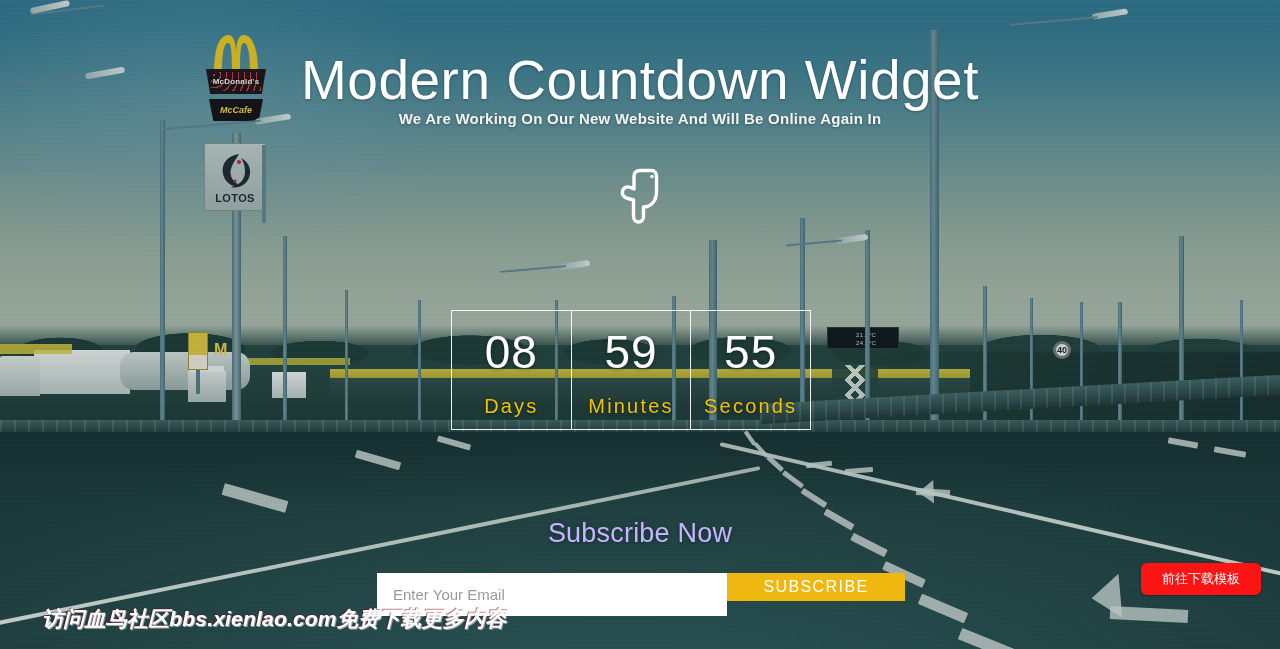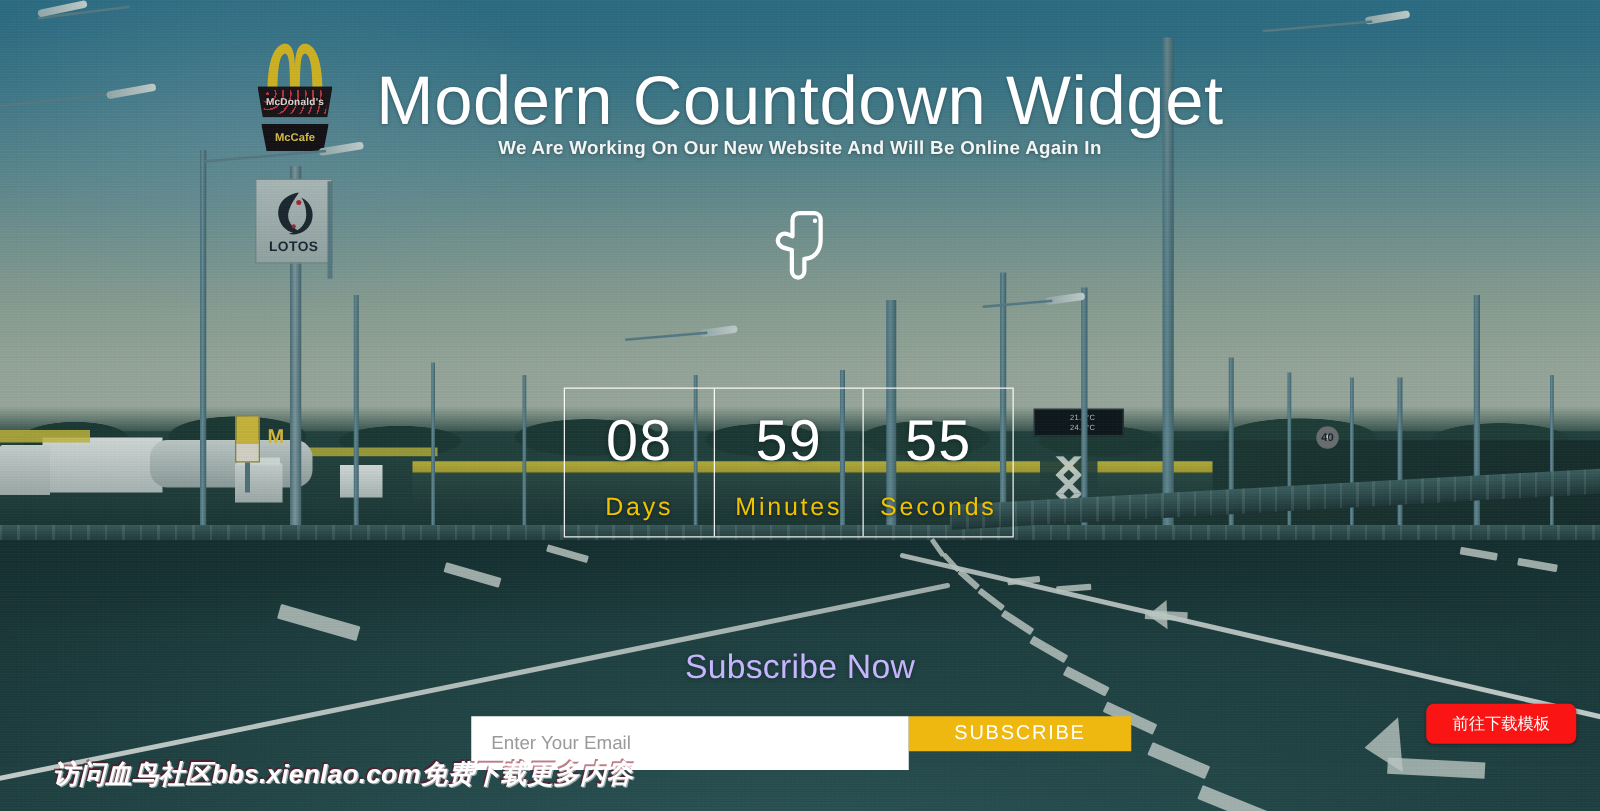--- a/index.html
+++ b/index.html
@@ -165,21 +165,21 @@
     position: absolute; inset: 0; display: flex; align-items: center; justify-content: center;
     color: #f2e9e4; font-size: 8px; font-weight: bold; letter-spacing: .2px;
     text-shadow: 0 0 2px #000;
   }
   .mccafe-box {
     position: absolute; left: 5px; top: 66px; width: 54px; height: 22px;
     background: #140d10;
     clip-path: polygon(0 0, 100% 0, 92% 100%, 8% 100%);
     display:flex; align-items:center; justify-content:center;
   }
-  .mccafe-word { color:#e8c94a; font-size:9px; font-weight:bold; }
+  .mccafe-word { color:#e8c94a; font-size:9px; font-style:italic; font-weight:bold; }
   .lotos-box {
     position: absolute; left: 0px; top: 110px; width: 62px; height: 68px;
     background: linear-gradient(to bottom, #b8c4c2, #9fadab);
     border: 1px solid #7d8c8a;
   }
   .lotos-mark {
     position:absolute; left: 14px; top: 8px; width: 34px; height: 38px;
   }
   .lotos-word {
     position:absolute; left:0; right:0; bottom:6px; text-align:center;
@@ -212,21 +212,21 @@
   
   .vms {
     position:absolute; left:827px; top:327px; width:72px; height:22px;
     background:#0e1417; border:1px solid #2a3338;
   }
   .vms-t {
     position:absolute; color:#c9ccc6; font-size:6px; left:28px; top:3px; letter-spacing:.3px; line-height:8px;
   }
   .speed40 {
     position:absolute; left:1053px; top:341px; width:18px; height:18px; border-radius:50%;
-    background:#dfe4df; border:7px solid #737373; color:#15202a;
+    background:#dfe4df; border:3px solid #737373; color:#15202a;
     font-size:9px; font-weight:bold; display:flex; align-items:center; justify-content:center;
   }
   .chevrons {
     position:absolute; left:832px; top:365px; width:46px; height:44px;
     background:
       linear-gradient(135deg, rgba(0,0,0,0) 45%, #d6ded8 45%, #d6ded8 55%, rgba(0,0,0,0) 55%),
       linear-gradient(225deg, rgba(0,0,0,0) 45%, #d6ded8 45%, #d6ded8 55%, rgba(0,0,0,0) 55%),
       #23403b;
     background-size: 100% 15px, 100% 15px, 100% 100%;
     background-repeat: repeat-y, repeat-y, no-repeat;

